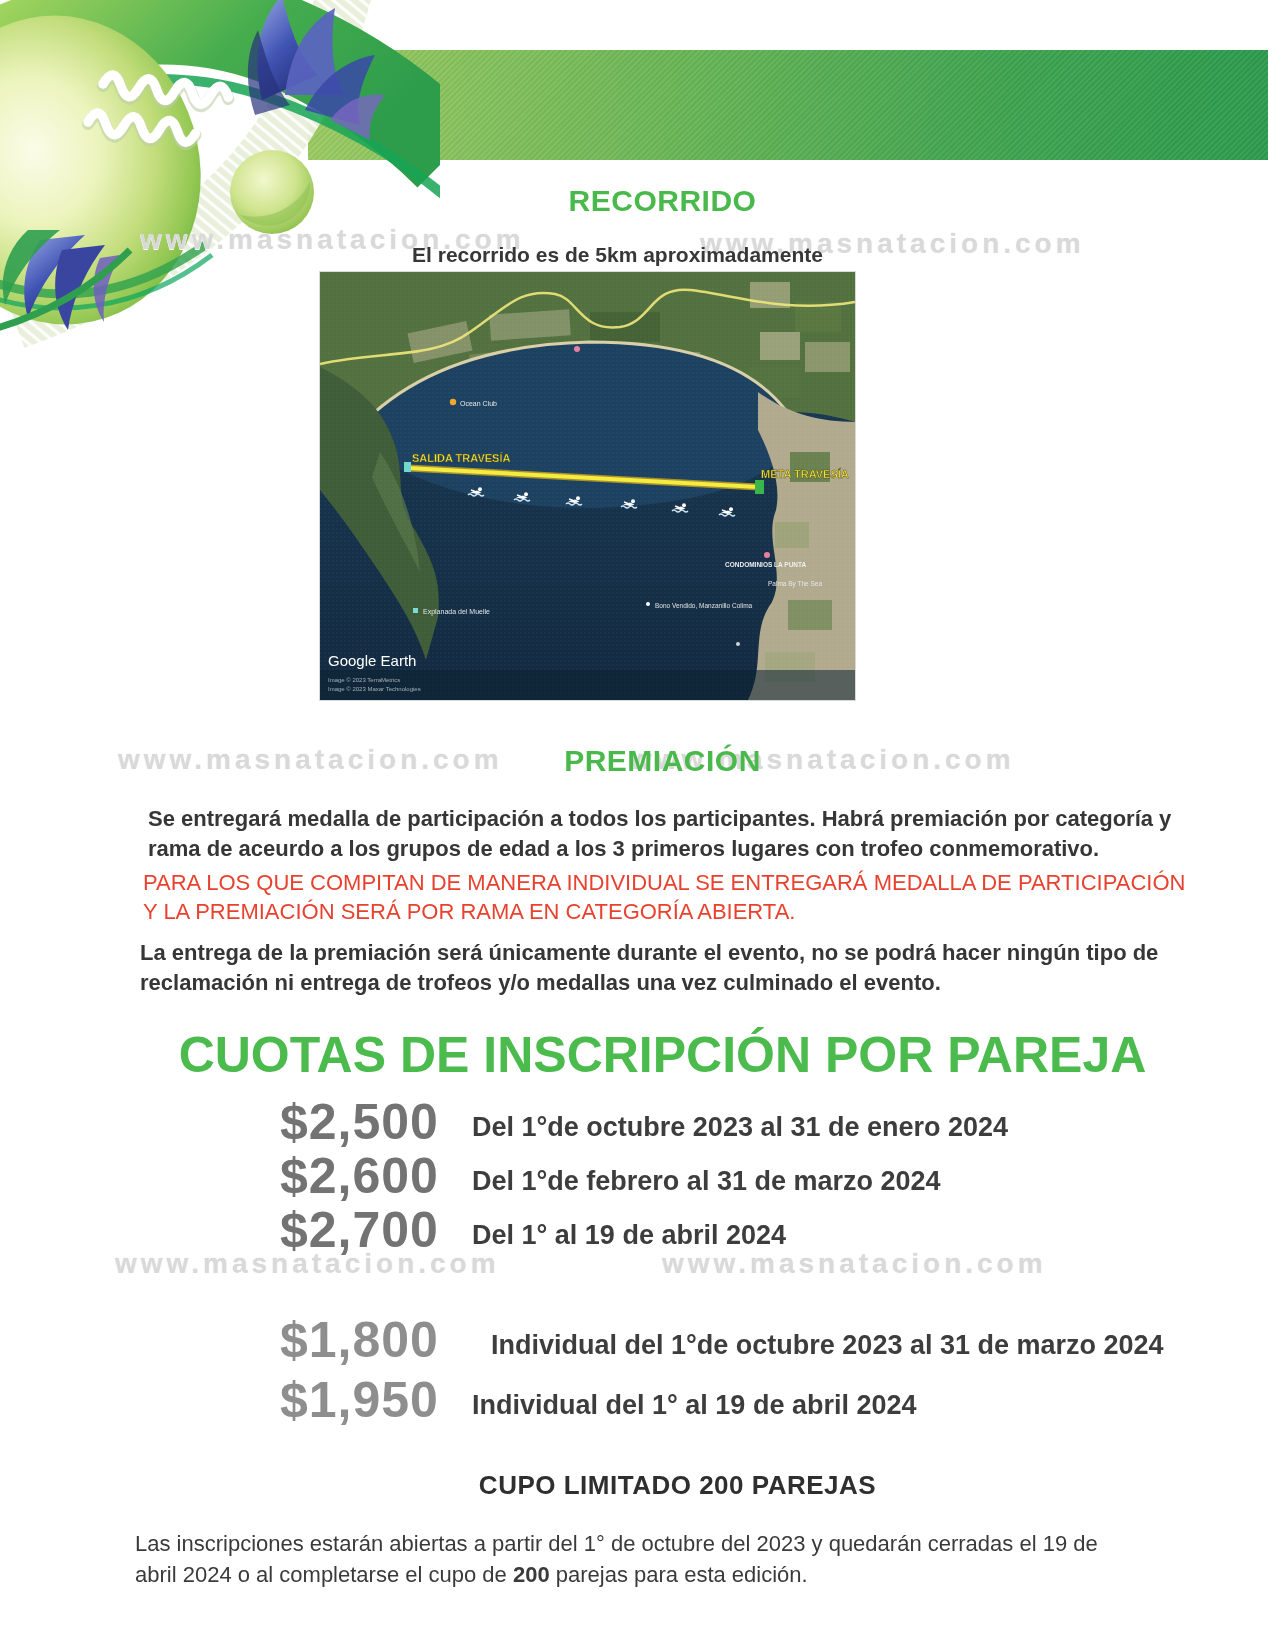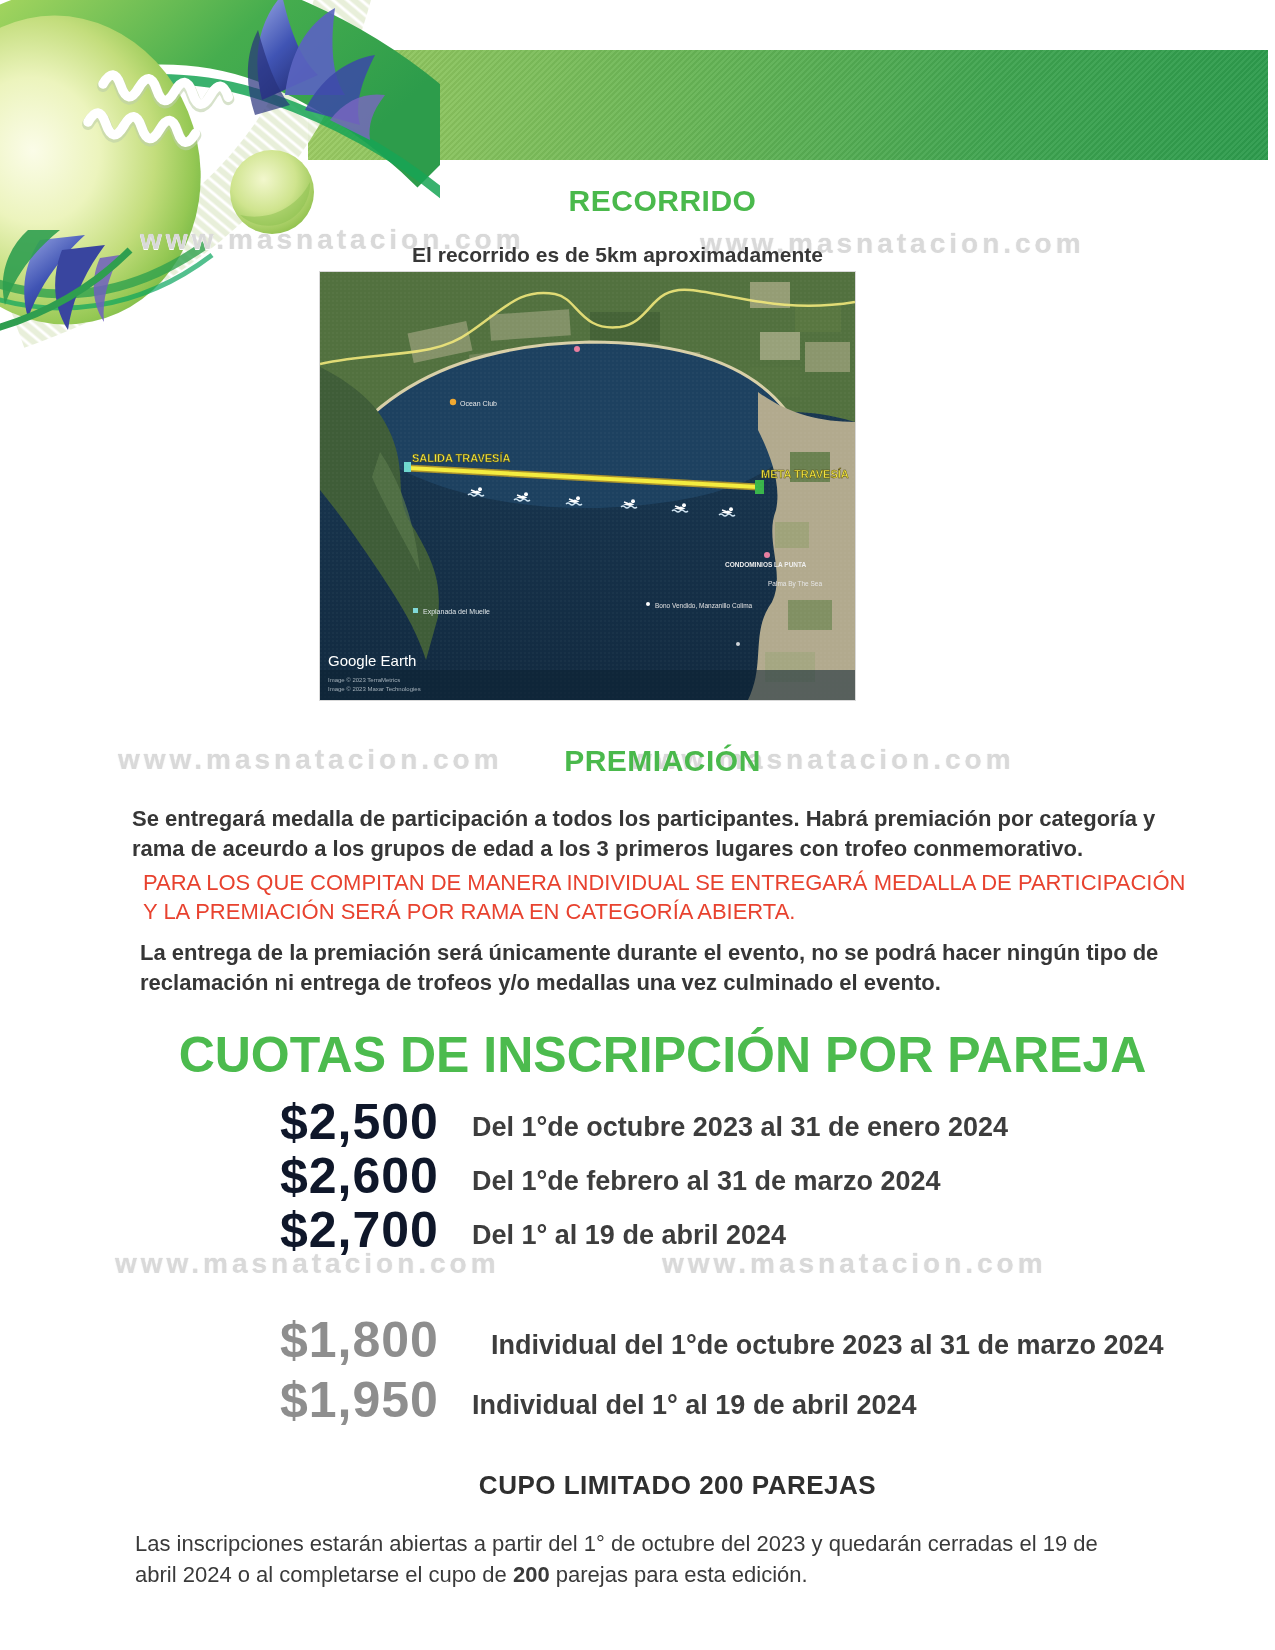--- a/index.html
+++ b/index.html
@@ -37,21 +37,21 @@
     white-space:pre-line;z-index:2;
   }
   .cuotas-title{
     position:absolute;left:0;top:1026px;width:1275px;padding-left:50px;box-sizing:border-box;
     text-align:center;font-size:50px;font-weight:bold;color:#4cbb4e;letter-spacing:0;z-index:2;
   }
   .price-rows{position:absolute;left:280px;top:1096px;z-index:2;}
   .price-row{display:flex;align-items:flex-start;height:54px;}
   .price-row.gap{margin-top:56px;gap:19px;}
   .price-val{
-    width:180px;font-size:50px;line-height:52px;font-weight:bold;color:#0f172a;
+    width:180px;font-size:50px;line-height:52px;font-weight:bold;color:#737373;
     letter-spacing:1px;white-space:nowrap;
   }
   .price-val.gray{color:#8e8e8e;}
   .price-label{
     padding-left:12px;padding-top:16px;font-size:27px;font-weight:bold;color:#3d3d3d;white-space:nowrap;
   }
   .cupo{
     position:absolute;left:0;top:1470px;width:1275px;padding-left:80px;box-sizing:border-box;
     text-align:center;font-size:26px;font-weight:bold;color:#2f2f2f;letter-spacing:.5px;z-index:2;
   }
@@ -226,21 +226,21 @@
     <circle cx="418" cy="372" r="2" fill="#ffffff" opacity="0.8"></circle>
 
     <rect x="0" y="0" width="535" height="428" fill="url(#dots)"></rect>
     <rect x="0" y="398" width="535" height="30" fill="#0d2233" opacity="0.55"></rect>
     <text x="8" y="394" font-size="15" fill="#ffffff" font-family="Liberation Sans,sans-serif">Google Earth</text>
     <text x="8" y="410" font-size="6" fill="#b9c4cc" opacity="0.85" font-family="Liberation Sans,sans-serif">Image © 2023 TerraMetrics</text>
     <text x="8" y="419" font-size="6" fill="#b9c4cc" opacity="0.85" font-family="Liberation Sans,sans-serif">Image © 2023 Maxar Technologies</text>
   </svg>
 
   <div class="center-col sec-title" style="top:744px;">PREMIACIÓN</div>
-  <div class="body-par" style="left:132px;top:804px;width:1070px;">Se entregará medalla de participación a todos los participantes. Habrá premiación por categoría y
+  <div class="body-par" style="left:148px;top:804px;width:1070px;">Se entregará medalla de participación a todos los participantes. Habrá premiación por categoría y
 rama de aceurdo a los grupos de edad a los 3 primeros lugares con trofeo conmemorativo.</div>
   <div class="red-par" style="left:143px;top:868px;width:1070px;">PARA LOS QUE COMPITAN DE MANERA INDIVIDUAL SE ENTREGARÁ MEDALLA DE PARTICIPACIÓN
 Y LA PREMIACIÓN SERÁ POR RAMA EN CATEGORÍA ABIERTA.</div>
   <div class="body-par" style="left:140px;top:938px;width:1070px;">La entrega de la premiación será únicamente durante el evento, no se podrá hacer ningún tipo de
 reclamación ni entrega de trofeos y/o medallas una vez culminado el evento.</div>
 
   <div class="cuotas-title">CUOTAS DE INSCRIPCIÓN POR PAREJA</div>
 
   <div class="price-rows">
     <div class="price-row">

